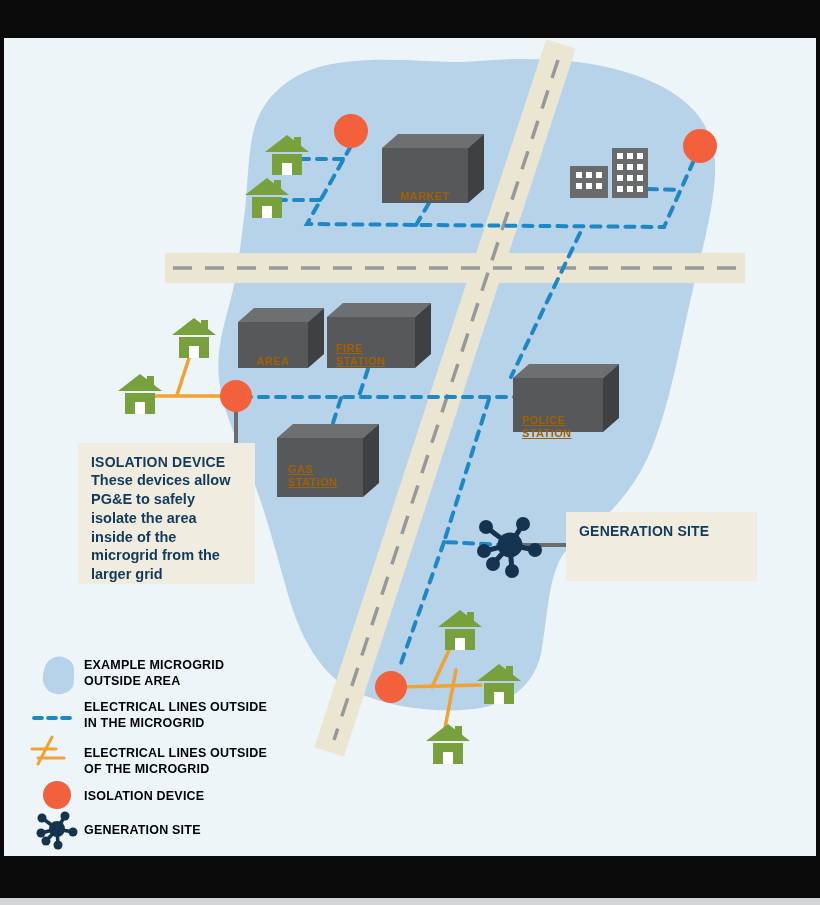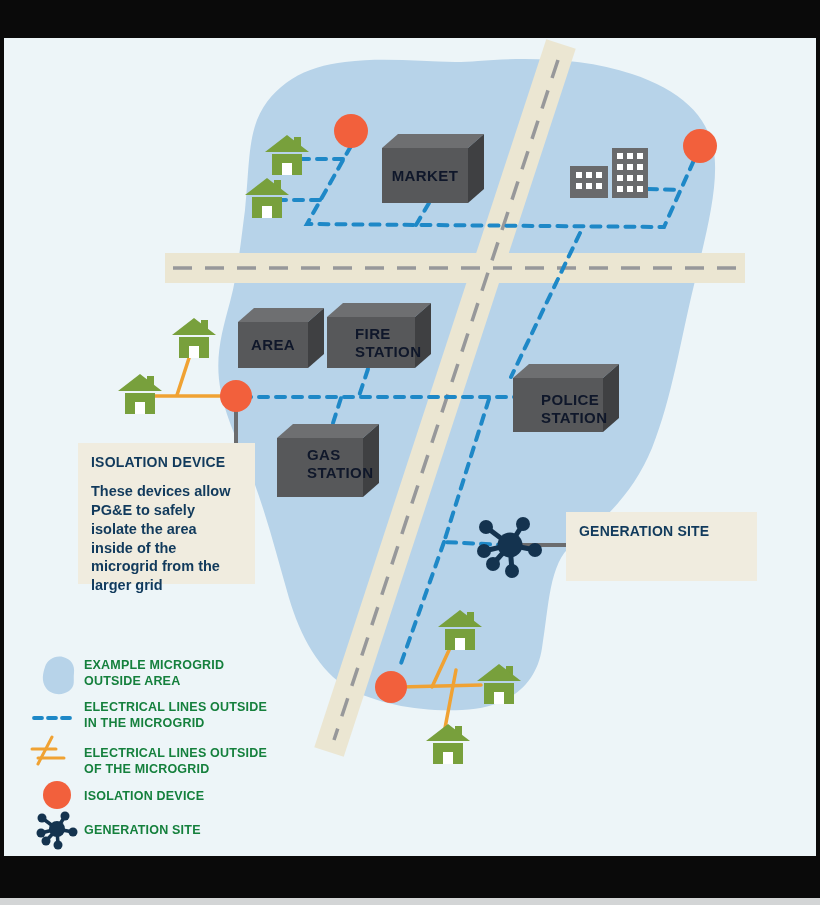--- a/index.html
+++ b/index.html
@@ -8,31 +8,31 @@
        background:#edf5f8;}
   .stage{position:absolute;inset:0;width:820px;height:905px;}
   svg.scene{position:absolute;left:0;top:0;}
   
   .bar-top{position:absolute;left:0;top:0;width:820px;height:38px;background:#0a0a0a;z-index:40;}
   .bar-bottom{position:absolute;left:0;top:856px;width:820px;height:42px;background:#0a0a0a;z-index:40;}
   .edge-left{position:absolute;left:0;top:0;width:4px;height:898px;background:#0a0a0a;z-index:40;}
   .edge-right{position:absolute;left:816px;top:0;width:4px;height:898px;background:#0a0a0a;z-index:40;}
   .strip-bottom{position:absolute;left:0;top:898px;width:820px;height:7px;background:#d3d5d6;z-index:40;}
   
-  .blabel{position:absolute;color:#0f172a;font-weight:bold;font-size:15px;
-          letter-spacing:.4px;line-height:1.2;z-index:20;display:flex;flex-direction:column;justify-content:center;}
+  .blabel{position:absolute;color:#a16207;font-weight:bold;font-size:11px;
+          letter-spacing:.4px;line-height:1.2;z-index:20;display:flex;flex-direction:column;justify-content:flex-end;}
   .blabel.center{align-items:center;}
-  .blabel.left{padding-left:28px;}
+  .blabel.left{padding-left:9px;text-decoration:underline;}
   
   .callout{position:absolute;background:#f0ecdf;color:#113a5c;z-index:25;
            padding:11px 13px;box-sizing:border-box;}
   .callout .c-title{font-weight:bold;font-size:14px;letter-spacing:.2px;}
-  .callout .c-body{font-weight:bold;font-size:14.5px;line-height:1.3;margin-top:12px;}
-  
-  .legend-text{position:absolute;left:84px;color:#15803d;font-weight:bold;
+  .callout .c-body{font-weight:bold;font-size:14.5px;line-height:1.3;margin-top:1px;}
+  
+  .legend-text{position:absolute;left:84px;color:#000000;font-weight:bold;
                font-size:12.5px;letter-spacing:.2px;line-height:1.3;z-index:25;}
   .legend-text span{display:block;}
 </style>
 </head>
 <body>
 
 <div class="stage">
 
 <svg class="scene" width="820" height="905" viewBox="0 0 820 905">
   <defs>

